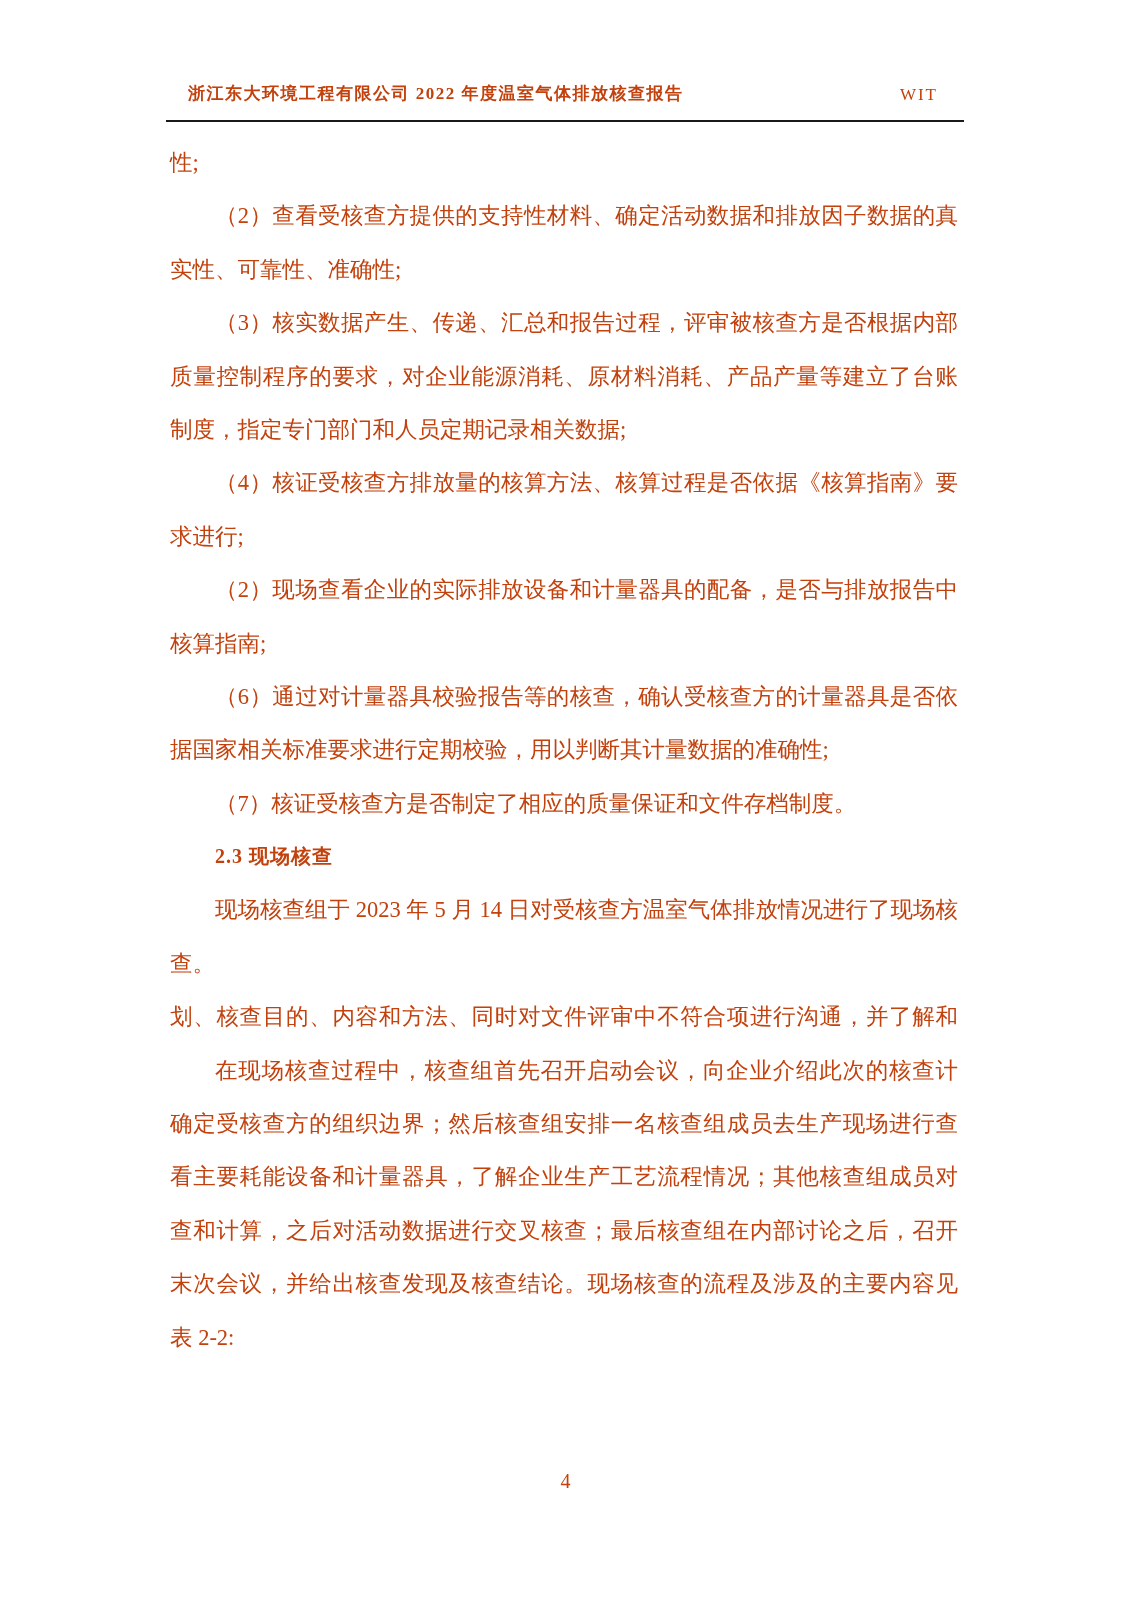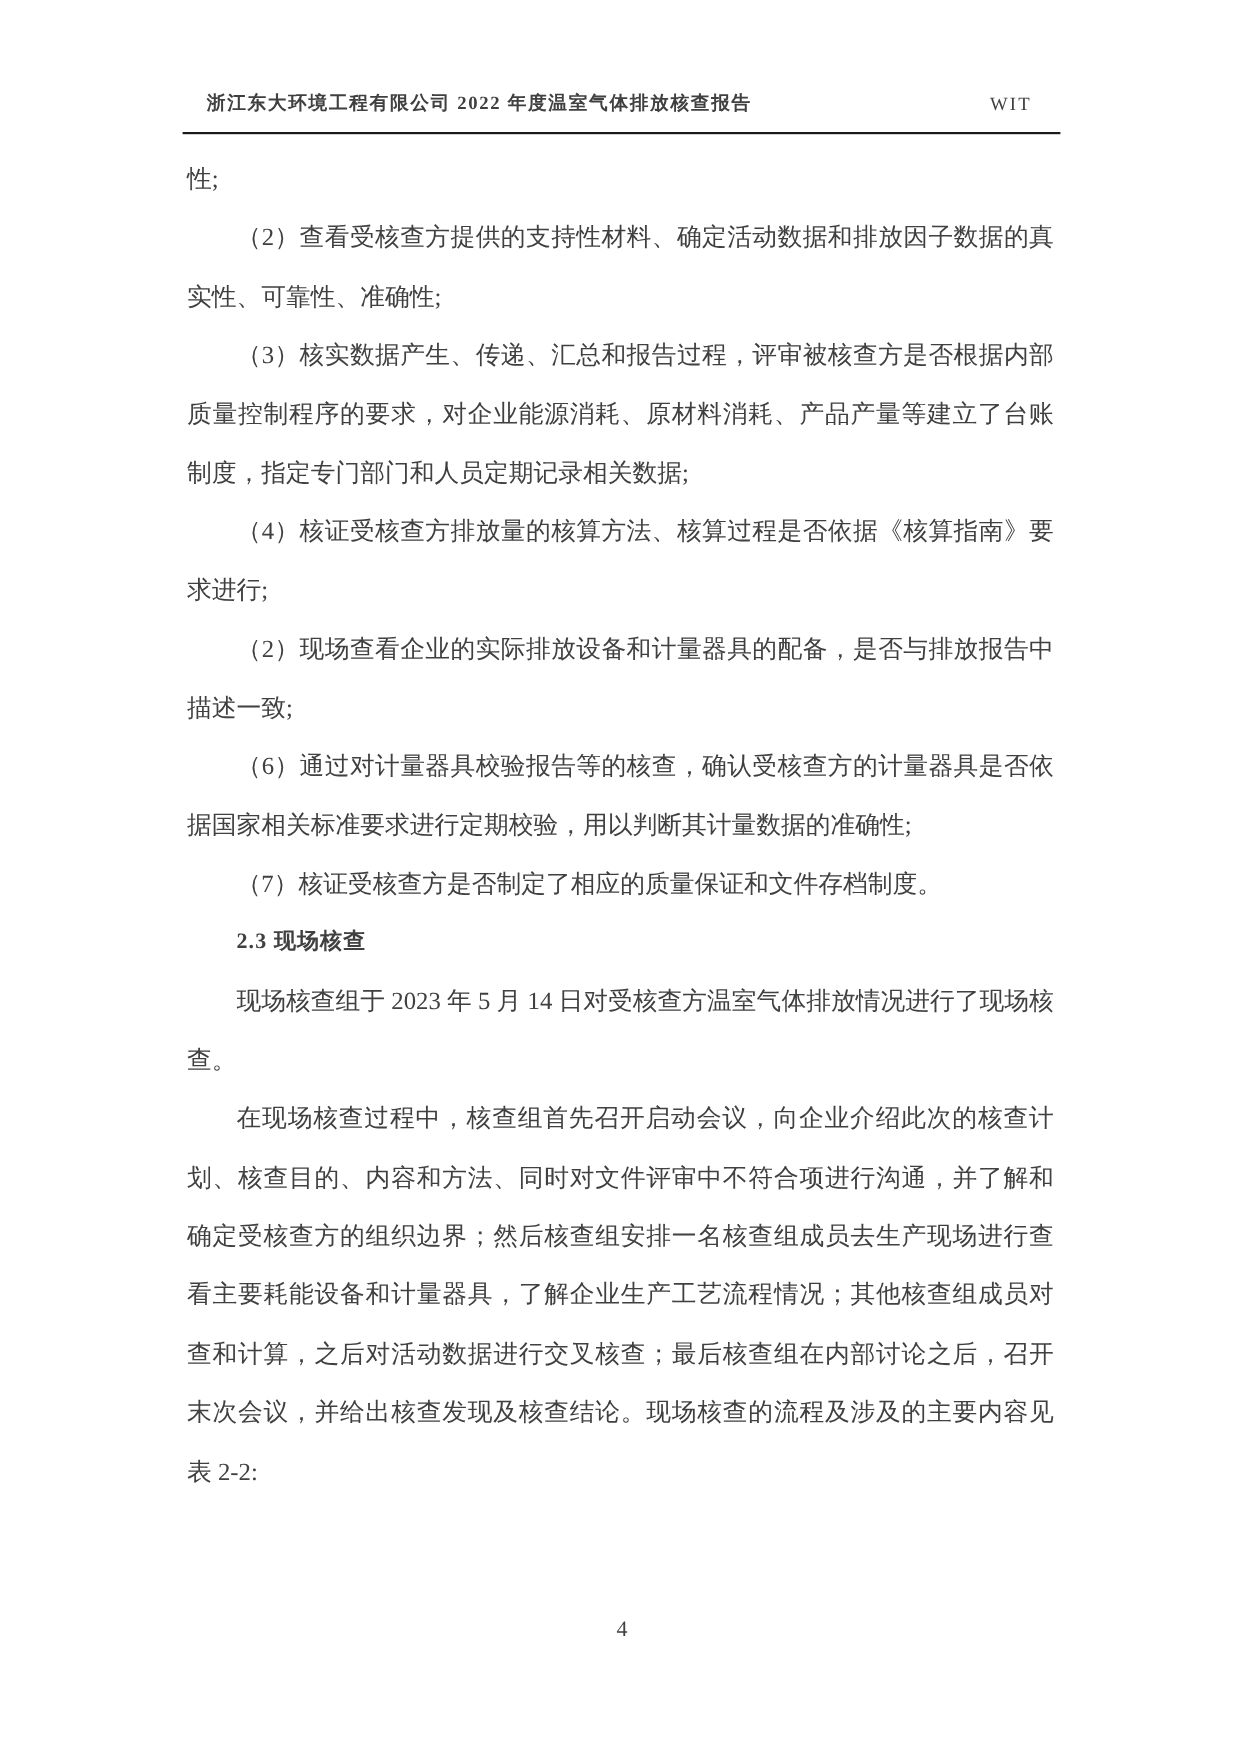--- a/index.html
+++ b/index.html
@@ -1,21 +1,21 @@
 <!DOCTYPE html>
 <html><head>
 <meta charset="utf-8">
 <style>
   html, body { margin: 0; padding: 0; background: #ffffff; }
   .page {
     position: relative;
     width: 1131px;
     height: 1600px;
     background: #ffffff;
-    color: #404040;
+    color: #c2410c;
     font-family: "Liberation Serif", "DejaVu Serif", serif;
     overflow: hidden;
   }
   
   .page-header {
     position: absolute;
     left: 166px;
     top: 82px;
     width: 798px;
     display: flex;
@@ -79,29 +79,29 @@
   <div class="doc-body">
       <div class="line">性;</div>
       <div class="line indent fill">（2）查看受核查方提供的支持性材料、确定活动数据和排放因子数据的真</div>
       <div class="line">实性、可靠性、准确性;</div>
       <div class="line indent fill">（3）核实数据产生、传递、汇总和报告过程，评审被核查方是否根据内部</div>
       <div class="line fill">质量控制程序的要求，对企业能源消耗、原材料消耗、产品产量等建立了台账</div>
       <div class="line">制度，指定专门部门和人员定期记录相关数据;</div>
       <div class="line indent fill">（4）核证受核查方排放量的核算方法、核算过程是否依据《核算指南》要</div>
       <div class="line">求进行;</div>
       <div class="line indent fill">（2）现场查看企业的实际排放设备和计量器具的配备，是否与排放报告中</div>
-      <div class="line">描述一致;</div>
+      <div class="line">核算指南;</div>
       <div class="line indent fill">（6）通过对计量器具校验报告等的核查，确认受核查方的计量器具是否依</div>
       <div class="line">据国家相关标准要求进行定期校验，用以判断其计量数据的准确性;</div>
       <div class="line indent">（7）核证受核查方是否制定了相应的质量保证和文件存档制度。</div>
       <div class="line heading indent">2.3 现场核查</div>
       <div class="line indent fill">现场核查组于 2023 年 5 月 14 日对受核查方温室气体排放情况进行了现场核</div>
       <div class="line">查。</div>
+      <div class="line fill">划、核查目的、内容和方法、同时对文件评审中不符合项进行沟通，并了解和</div>
       <div class="line indent fill">在现场核查过程中，核查组首先召开启动会议，向企业介绍此次的核查计</div>
-      <div class="line fill">划、核查目的、内容和方法、同时对文件评审中不符合项进行沟通，并了解和</div>
       <div class="line fill">确定受核查方的组织边界；然后核查组安排一名核查组成员去生产现场进行查</div>
       <div class="line fill">看主要耗能设备和计量器具，了解企业生产工艺流程情况；其他核查组成员对</div>
       <div class="line fill">查和计算，之后对活动数据进行交叉核查；最后核查组在内部讨论之后，召开</div>
       <div class="line fill">末次会议，并给出核查发现及核查结论。现场核查的流程及涉及的主要内容见</div>
       <div class="line">表 2-2:</div>
     </div>
 
   <div class="page-footer">
     <span>4</span>
   </div>

